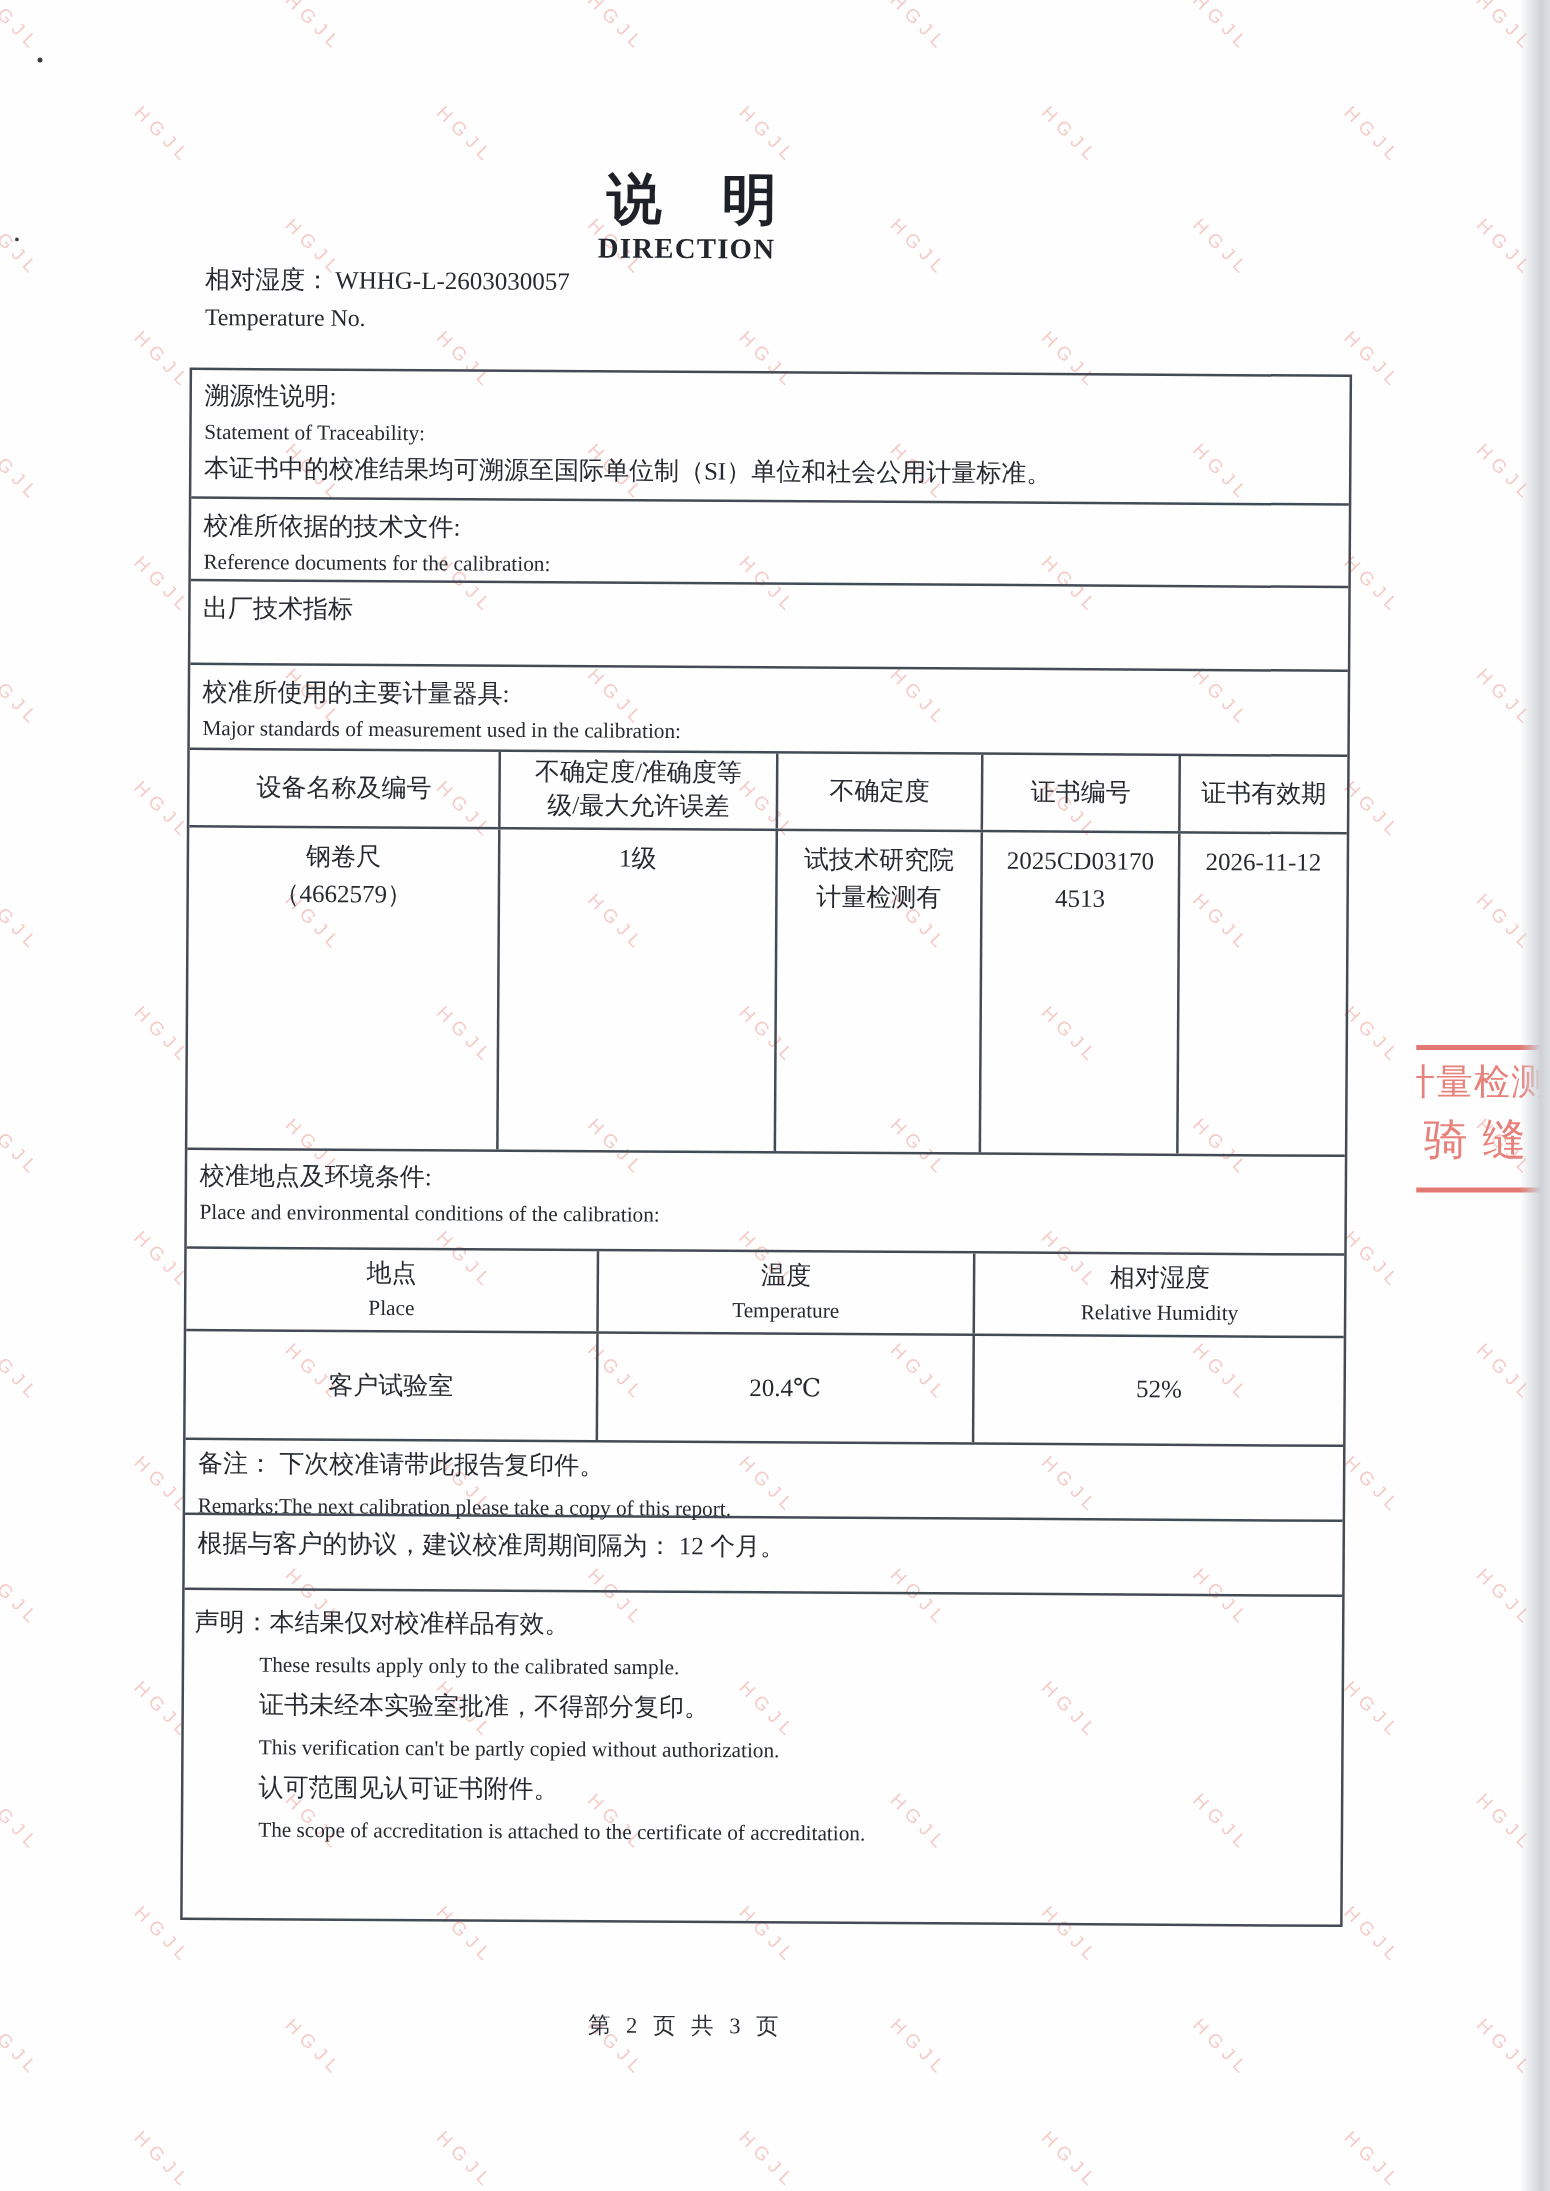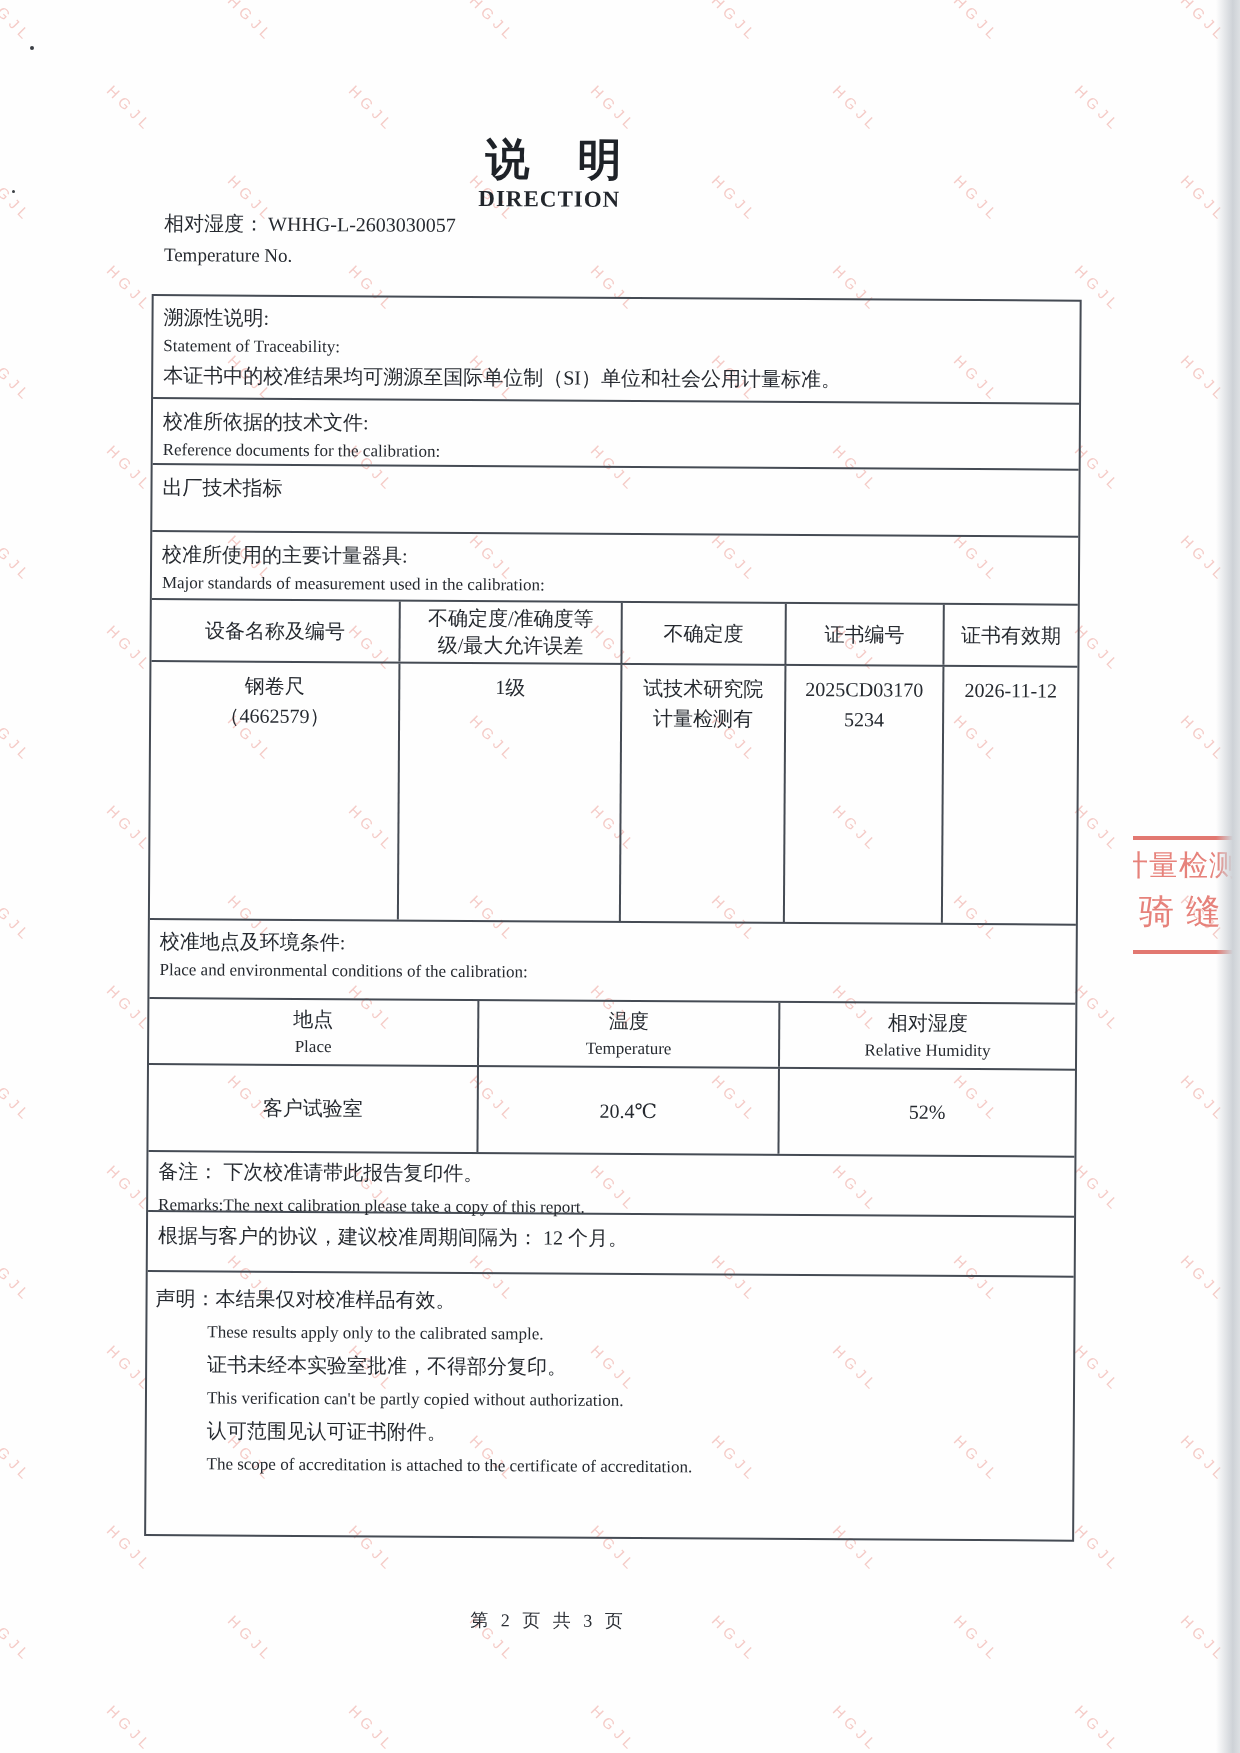--- a/index.html
+++ b/index.html
@@ -280,21 +280,21 @@
           </div>
           <div class="cell c2">
             <div>1级</div>
           </div>
           <div class="cell c3">
             <div>试技术研究院</div>
             <div>计量检测有</div>
           </div>
           <div class="cell c4">
             <div>2025CD03170</div>
-            <div>5234</div>
+            <div>4513</div>
           </div>
           <div class="cell c5">
             <div>2026-11-12</div>
           </div>
         </div>
       </div>
 
       <div class="row r-placecap">
         <div class="zh">校准地点及环境条件:</div>
         <div class="en">Place and environmental conditions of the calibration:</div>

